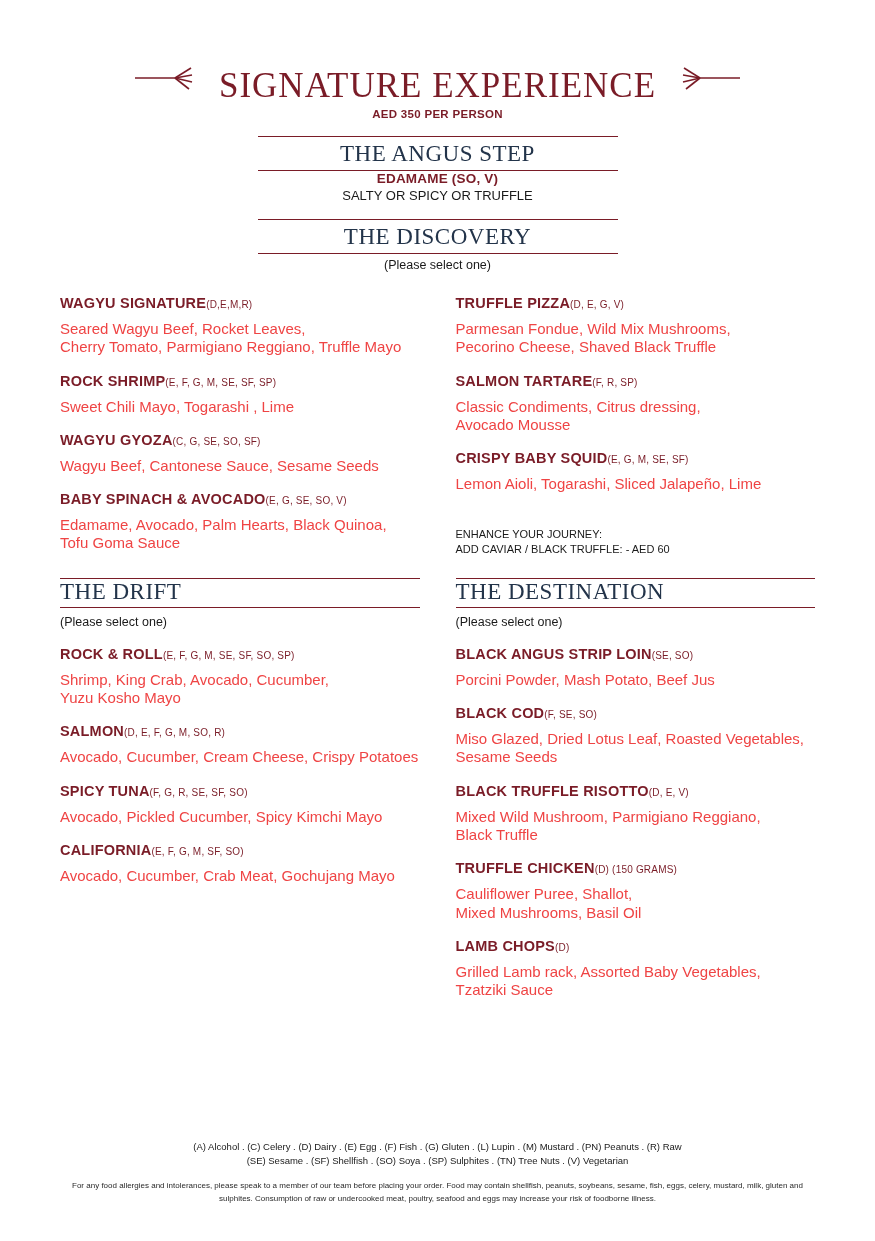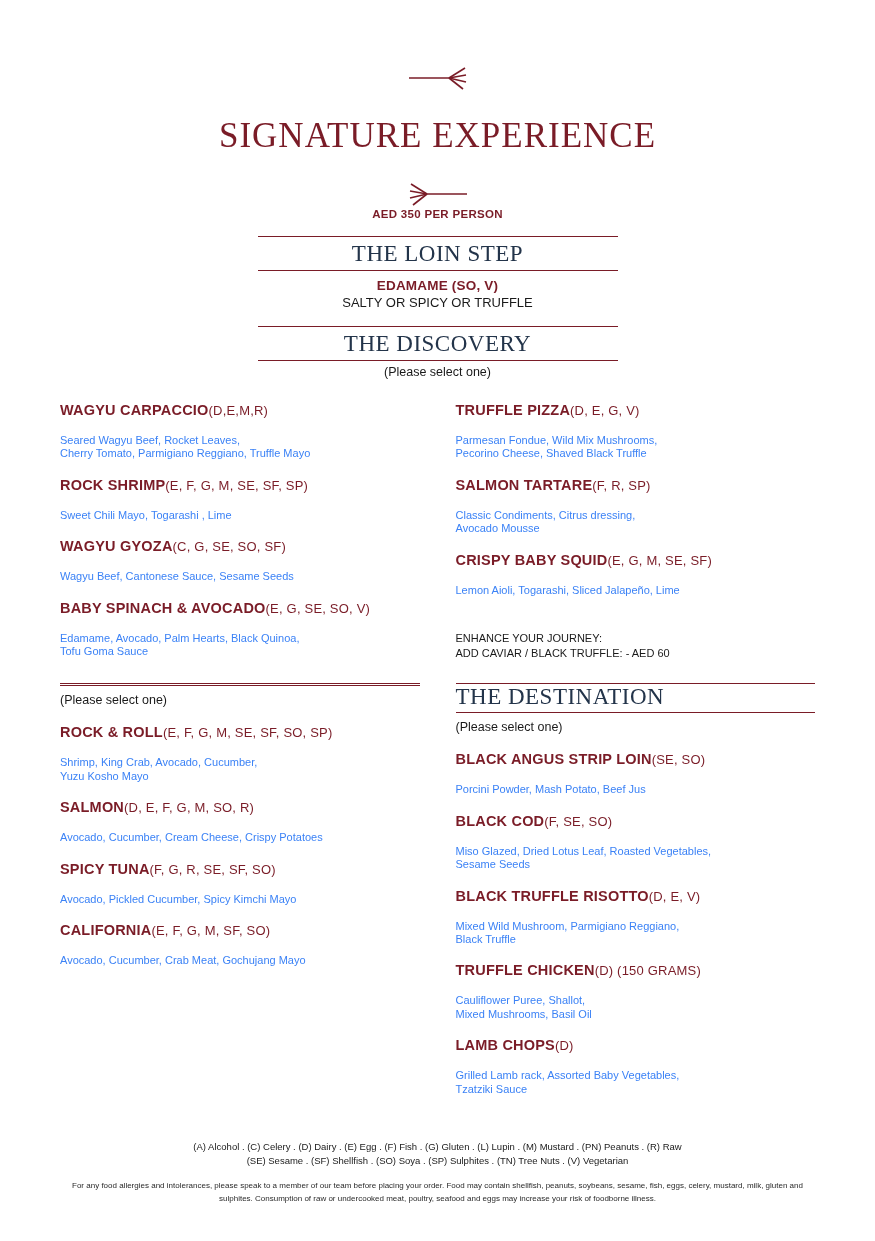--- a/index.html
+++ b/index.html
@@ -53,25 +53,23 @@
   .logo-sub {
     font-size: 6px;
     letter-spacing: 2px;
     color: #8a7a55;
     margin-top: 3px;
   }
 
   
   .title-row {
     display: flex;
-    align-items: center;
     justify-content: center;
     gap: 26px;
     margin-top: 26px;
-    flex-direction: column;
   }
   .title-main {
     font-family: "Liberation Serif", serif;
     font-size: 35px;
     letter-spacing: 1px;
     color: #7a1c27;
     font-weight: 400;
     text-align: center;
   }
   .ornament {
@@ -106,21 +104,20 @@
     color: #23344a;
     text-align: center;
     padding: 4px 0 3px 0;
     letter-spacing: 0.5px;
   }
   .center-item {
     text-align: center;
     font-size: 13.5px;
     font-weight: bold;
     color: #7a1c27;
-    margin-top: 7px;
     letter-spacing: 0.2px;
   }
   .center-desc {
     text-align: center;
     font-size: 13px;
     color: #1a1a1a;
     margin-top: 2px;
   }
   .center-note {
     text-align: center;
@@ -139,30 +136,30 @@
 
   .dish { margin-bottom: 15px; }
   .dish-name {
     font-size: 14.5px;
     font-weight: bold;
     color: #7a1c27;
     letter-spacing: 0.2px;
     display: inline;
   }
   .dish-allerg {
-    font-size: 13px;
+    font-size: 10px;
     color: #7a1c27;
     letter-spacing: 0.2px;
     display: inline;
   }
   .dish-desc {
-    font-size: 11px;
-    color: #3b82f6;
+    font-size: 15px;
+    color: #ef4444;
     line-height: 1.22;
-    margin-top: 15px;
+    margin-top: 8px;
   }
 
   .enhance {
     margin-top: 34px;
     font-size: 11px;
     color: #1a1a1a;
     line-height: 1.35;
   }
 
   
@@ -235,37 +232,37 @@
           <line x1="18" y1="12" x2="1" y2="16"></line>
           <line x1="18" y1="12" x2="4" y2="23"></line>
         </g>
       </svg>
     </div>
   </div>
   <div class="subtitle">AED 350 PER PERSON</div>
 
   <div class="center-sec">
     <div class="rule"></div>
-    <div class="center-head">THE LOIN STEP</div>
+    <div class="center-head">THE ANGUS STEP</div>
     <div class="rule"></div>
     <div class="center-item">EDAMAME (SO, V)</div>
     <div class="center-desc">SALTY OR SPICY OR TRUFFLE</div>
   </div>
 
   <div class="center-sec">
     <div class="rule"></div>
     <div class="center-head">THE DISCOVERY</div>
     <div class="rule"></div>
     <div class="center-note">(Please select one)</div>
   </div>
 
   <div class="columns">
     <div class="col">
       <div class="dish">
-        <span class="dish-name">WAGYU CARPACCIO</span><span class="dish-allerg">(D,E,M,R)</span>
+        <span class="dish-name">WAGYU SIGNATURE</span><span class="dish-allerg">(D,E,M,R)</span>
         <div class="dish-desc" style="white-space: pre-line;">Seared Wagyu Beef, Rocket Leaves,
 Cherry Tomato, Parmigiano Reggiano, Truffle Mayo</div>
       </div>
       <div class="dish">
         <span class="dish-name">ROCK SHRIMP</span><span class="dish-allerg">(E, F, G, M, SE, SF, SP)</span>
         <div class="dish-desc" style="white-space: pre-line;">Sweet Chili Mayo, Togarashi , Lime</div>
       </div>
       <div class="dish">
         <span class="dish-name">WAGYU GYOZA</span><span class="dish-allerg">(C, G, SE, SO, SF)</span>
         <div class="dish-desc" style="white-space: pre-line;">Wagyu Beef, Cantonese Sauce, Sesame Seeds</div>
@@ -292,20 +289,21 @@
         <div class="dish-desc" style="white-space: pre-line;">Lemon Aioli, Togarashi, Sliced Jalapeño, Lime</div>
       </div>
       <div class="enhance" style="white-space: pre-line;">ENHANCE YOUR JOURNEY:
 ADD CAVIAR / BLACK TRUFFLE: - AED 60</div>
     </div>
   </div>
 
   <div class="lower">
     <div class="col">
       <div class="sec-rule-top"></div>
+      <div class="sec-head">THE DRIFT</div>
       <div class="sec-rule-bottom"></div>
       <div class="sec-note">(Please select one)</div>
 
       <div class="dish">
         <span class="dish-name">ROCK &amp; ROLL</span><span class="dish-allerg">(E, F, G, M, SE, SF, SO, SP)</span>
         <div class="dish-desc" style="white-space: pre-line;">Shrimp, King Crab, Avocado, Cucumber,
 Yuzu Kosho Mayo</div>
       </div>
       <div class="dish">
         <span class="dish-name">SALMON</span><span class="dish-allerg">(D, E, F, G, M, SO, R)</span>

